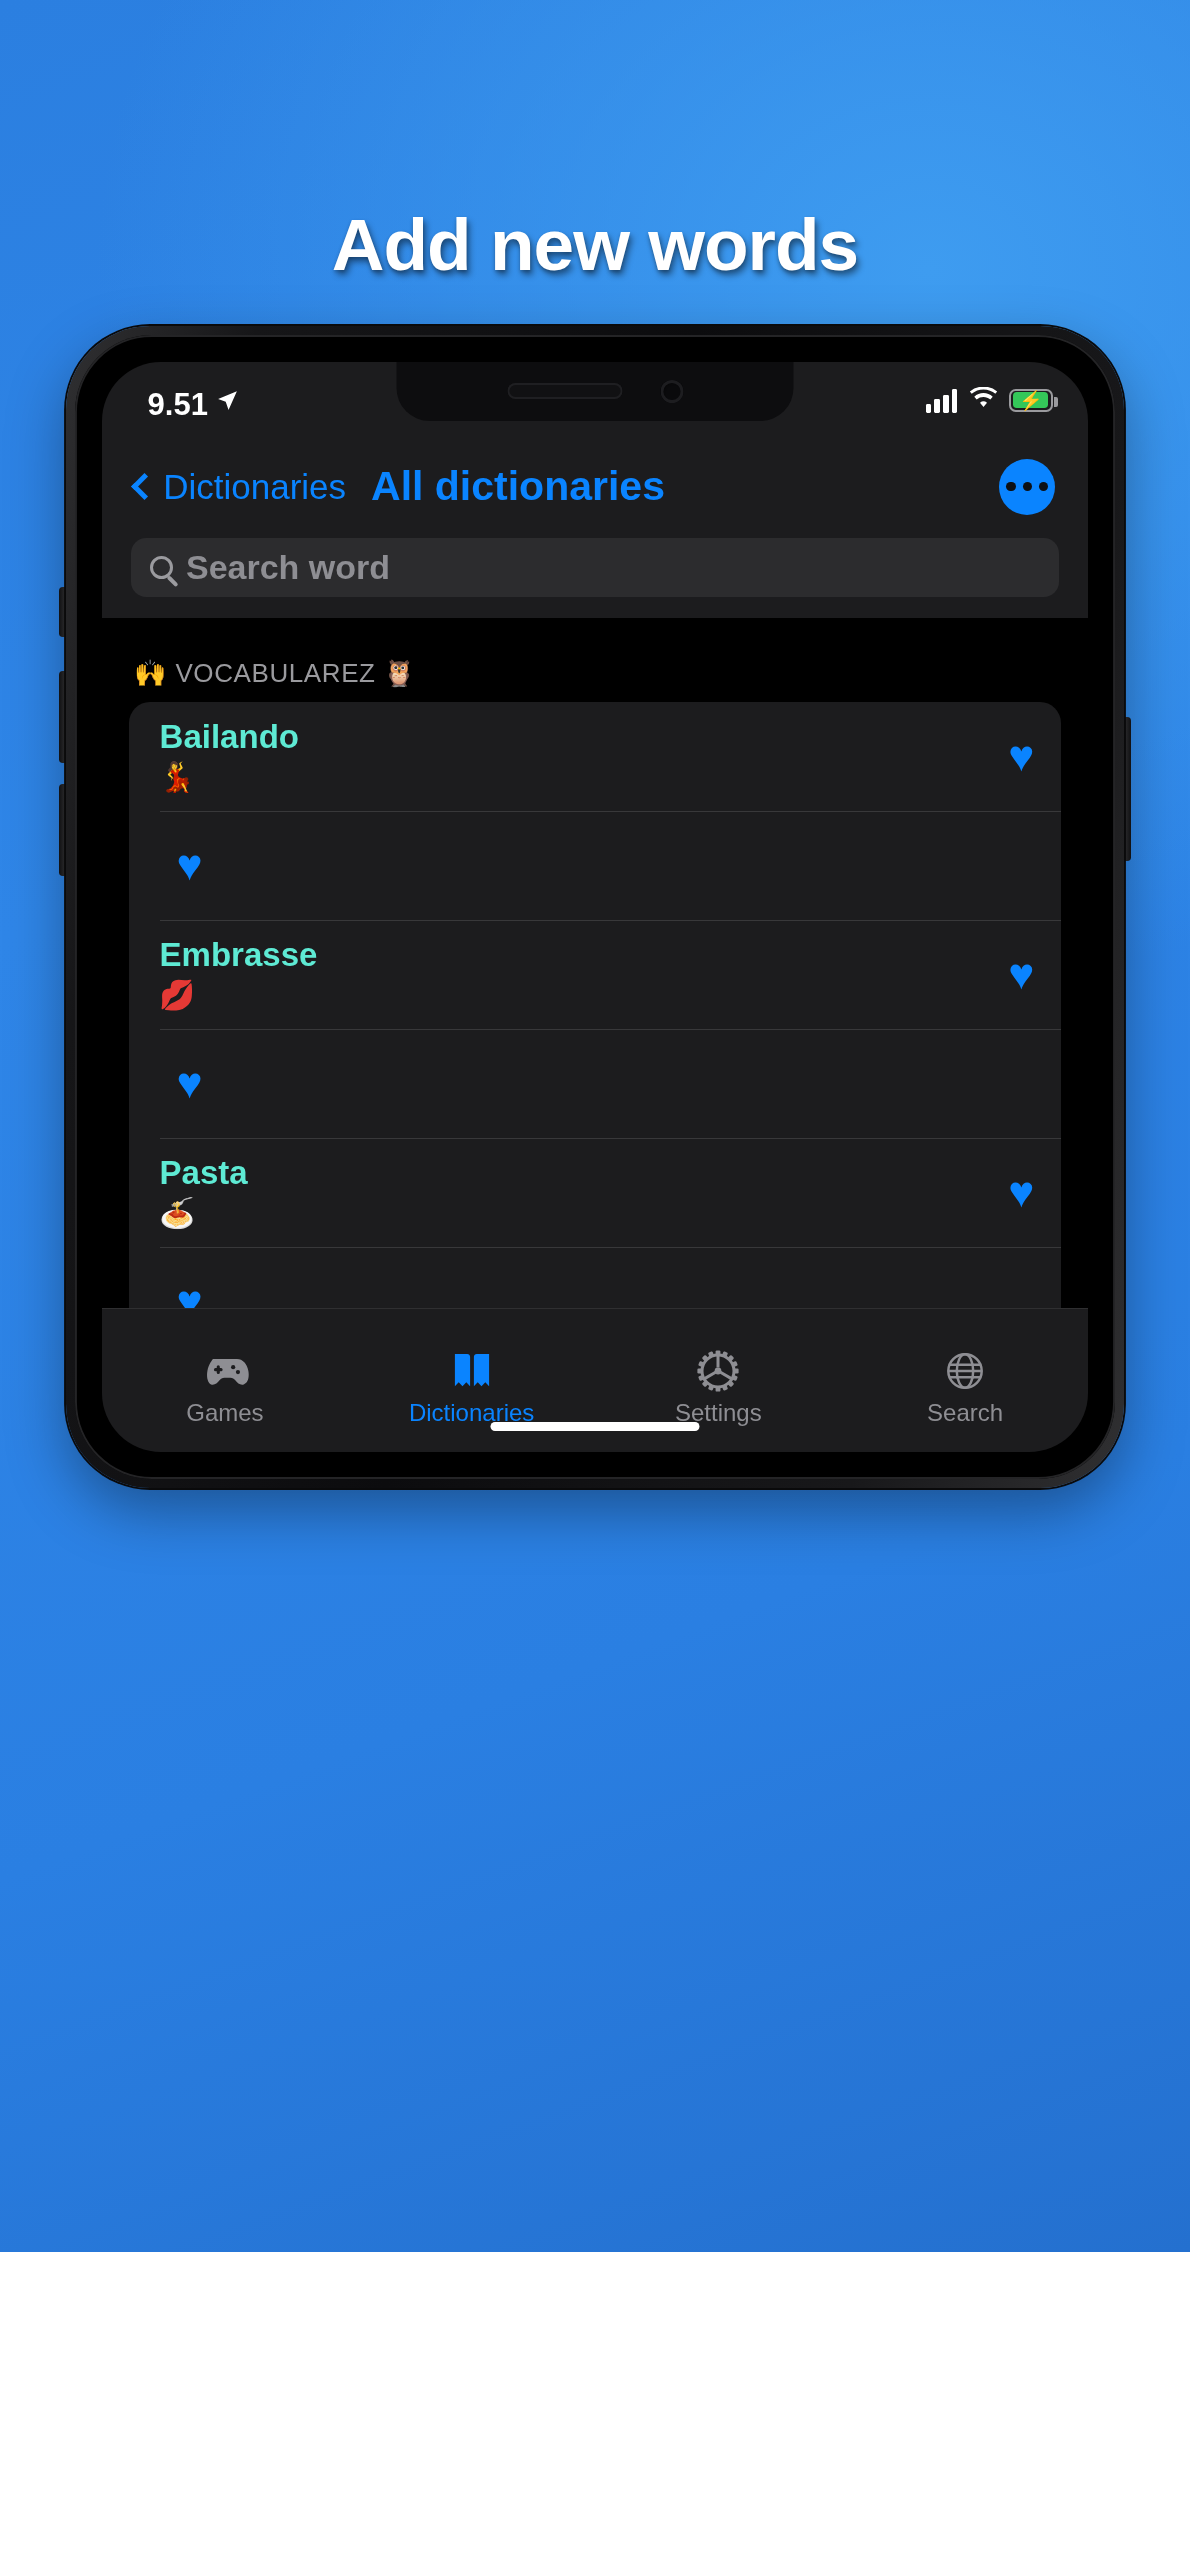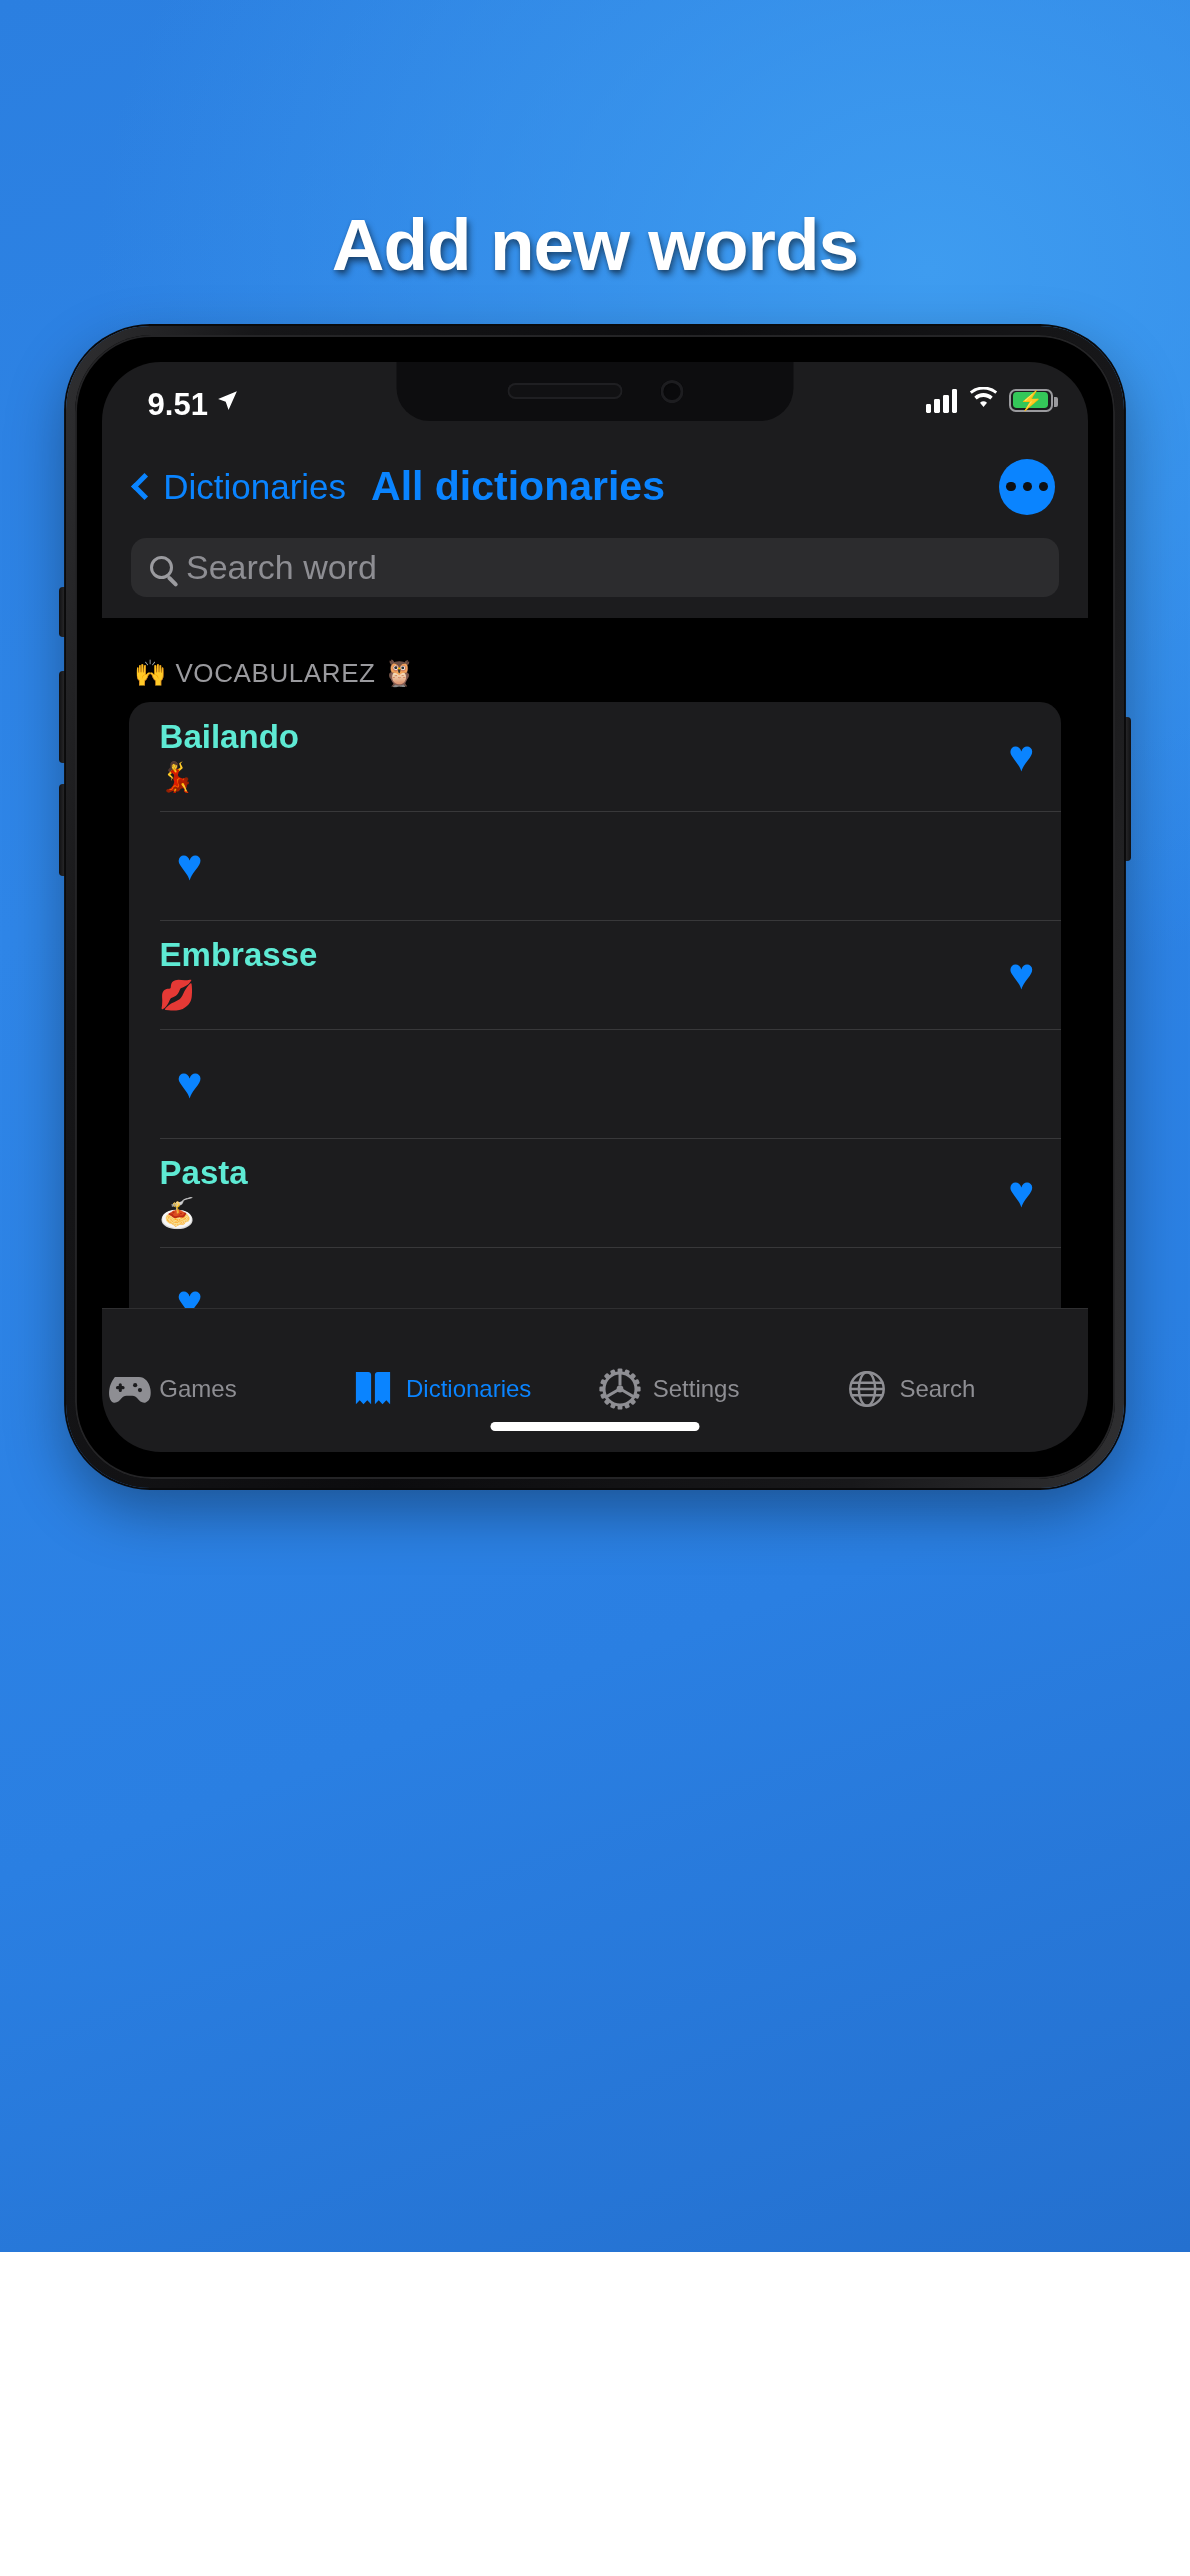--- a/index.html
+++ b/index.html
@@ -163,20 +163,21 @@
     width:9.6px; height:9.6px; border-radius:50%; background:#0d1014;
     display:block;
   }
 
   
   #searchwrap {
     position:absolute; top:169px; left:0; width:100%;
     background:#1c1c1e;
     padding:7.7px 29px 21px 29px;
     z-index:3;
+    font-weight:bold;
   }
   #searchfield {
     height:59px; border-radius:15.3px;
     background:#2c2c2e;
     display:flex; align-items:center;
     padding:0 19px; gap:13.4px;
   }
   .mag {
     position:relative; width:23px; height:23px;
     border:3.8px solid #9b9b9f; border-radius:50%;
@@ -239,22 +240,22 @@
 
   
   #tabbar {
     position:absolute; left:0; right:0; bottom:0; height:144px;
     background:#1c1c1e;
     border-top:1px solid #2f2f31;
     display:flex;
     z-index:6;
   }
   .tab {
-    flex:1; display:flex; 
-    align-items:center; justify-content:flex-start;
+    flex:1; display:flex; flex-direction:column;
+    align-items:center; justify-content:center;
     padding-top:15.3px; gap:7.7px;
     cursor:pointer;
   }
   .tab .tab-label { font-size:24px; color:#8e8e93; }
   .tab.active .tab-label { color:#0a84ff; }
   .tab-icon { width:50px; height:42px; display:flex; align-items:center; justify-content:center; }
   .tab-icon svg { display:block; }
 
   #home-indicator {
     position:absolute; bottom:21px; left:50%; transform:translateX(-50%);

